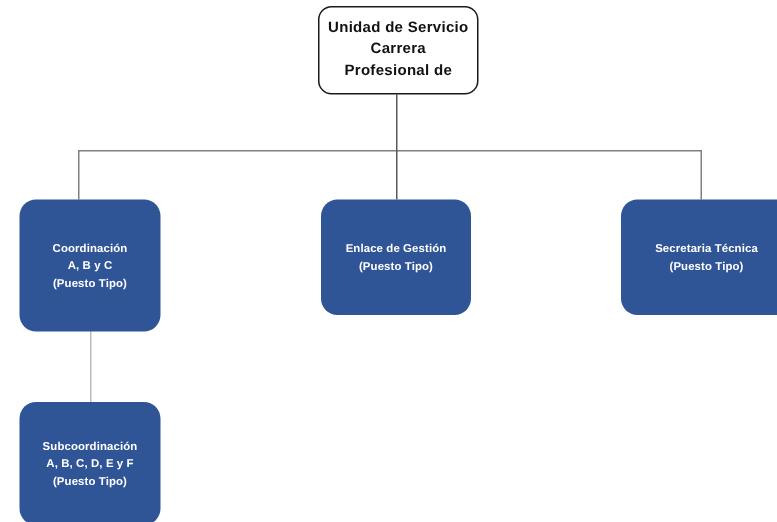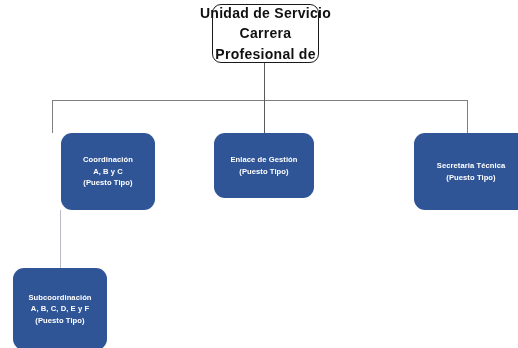--- a/index.html
+++ b/index.html
@@ -35,21 +35,21 @@
     background: #ffffff;
     border: 1px solid #1a1a1a;
     border-radius: 9px;
     display: flex;
     align-items: center;
     justify-content: center;
     text-align: center;
     padding: 4px 6px;
   }
   .node-root .node-text {
-    font-size: 14px;
+    font-size: 10px;
     font-weight: bold;
     color: #111111;
     line-height: 1.45;
     letter-spacing: 0.02em;
   }
 
   
   .node-blue {
     position: absolute;
     box-sizing: border-box;
@@ -88,29 +88,29 @@
   <div class="connector v light" style="left:60px; top:210px; height:58px;"></div>
 
   <div class="node-root" style="left:212px; top:4px; width:107px; height:59px;">
     <div class="node-text">
       <span class="node-line">Unidad de Servicio</span>
       <span class="node-line">Carrera</span>
       <span class="node-line">Profesional de</span>
     </div>
   </div>
 
-  <div class="node-blue" style="left:13px; top:133px; width:94px; height:77px;margin-left:48px;">
+  <div class="node-blue" style="left:13px; top:133px; width:94px; height:88px;">
     <div class="node-text">
       <span class="node-line">Coordinación</span>
       <span class="node-line">A, B y C</span>
       <span class="node-line">(Puesto Tipo)</span>
     </div>
   </div>
 
-  <div class="node-blue" style="left:214px; top:133px; width:100px; height:65px;">
+  <div class="node-blue" style="left:214px; top:133px; width:100px; height:77px;">
     <div class="node-text">
       <span class="node-line">Enlace de Gestión</span>
       <span class="node-line">(Puesto Tipo)</span>
     </div>
   </div>
 
   <div class="node-blue" style="left:414px; top:133px; width:114px; height:77px;">
     <div class="node-text">
       <span class="node-line">Secretaria Técnica</span>
       <span class="node-line">(Puesto Tipo)</span>

